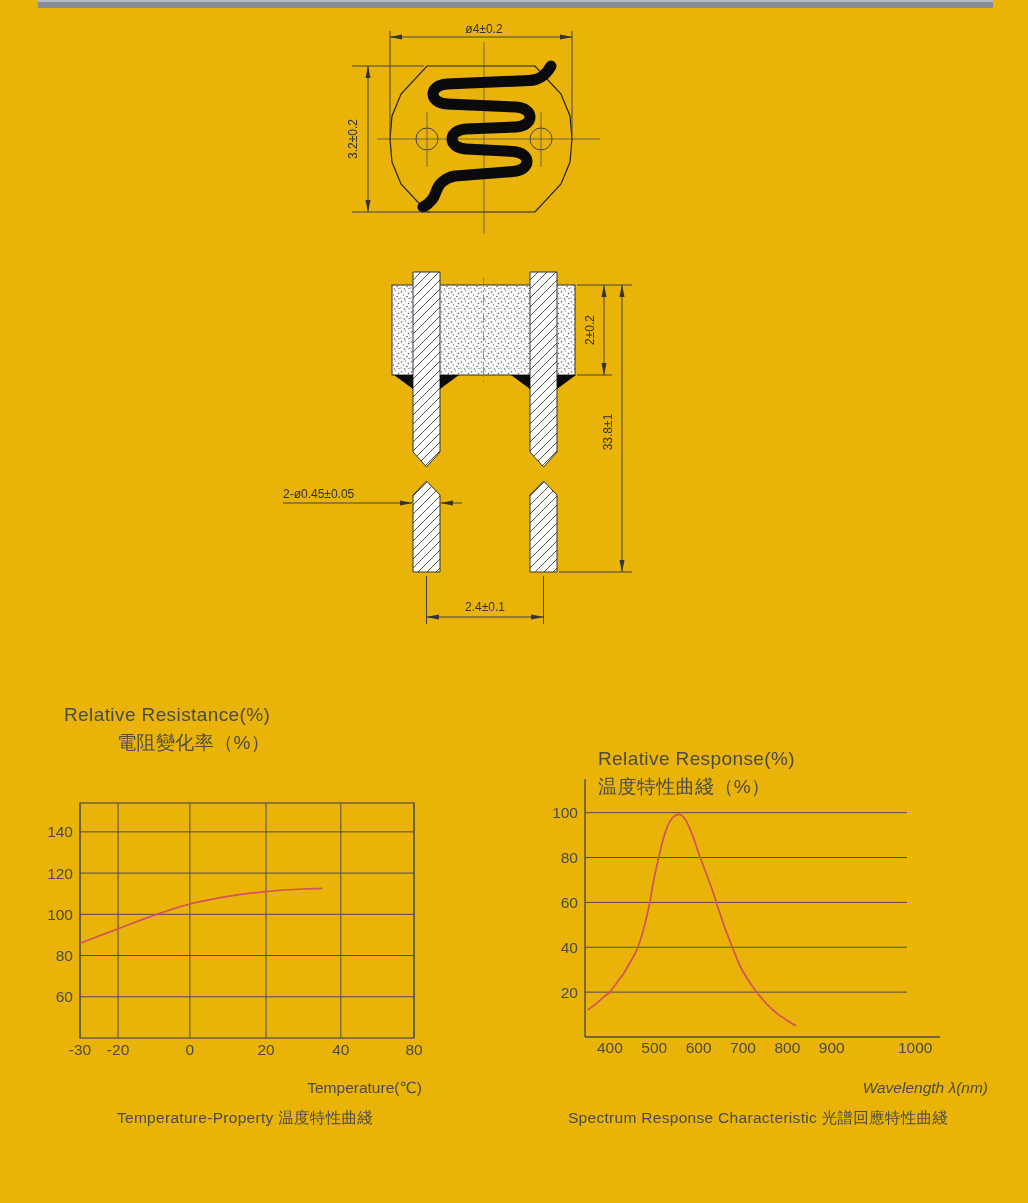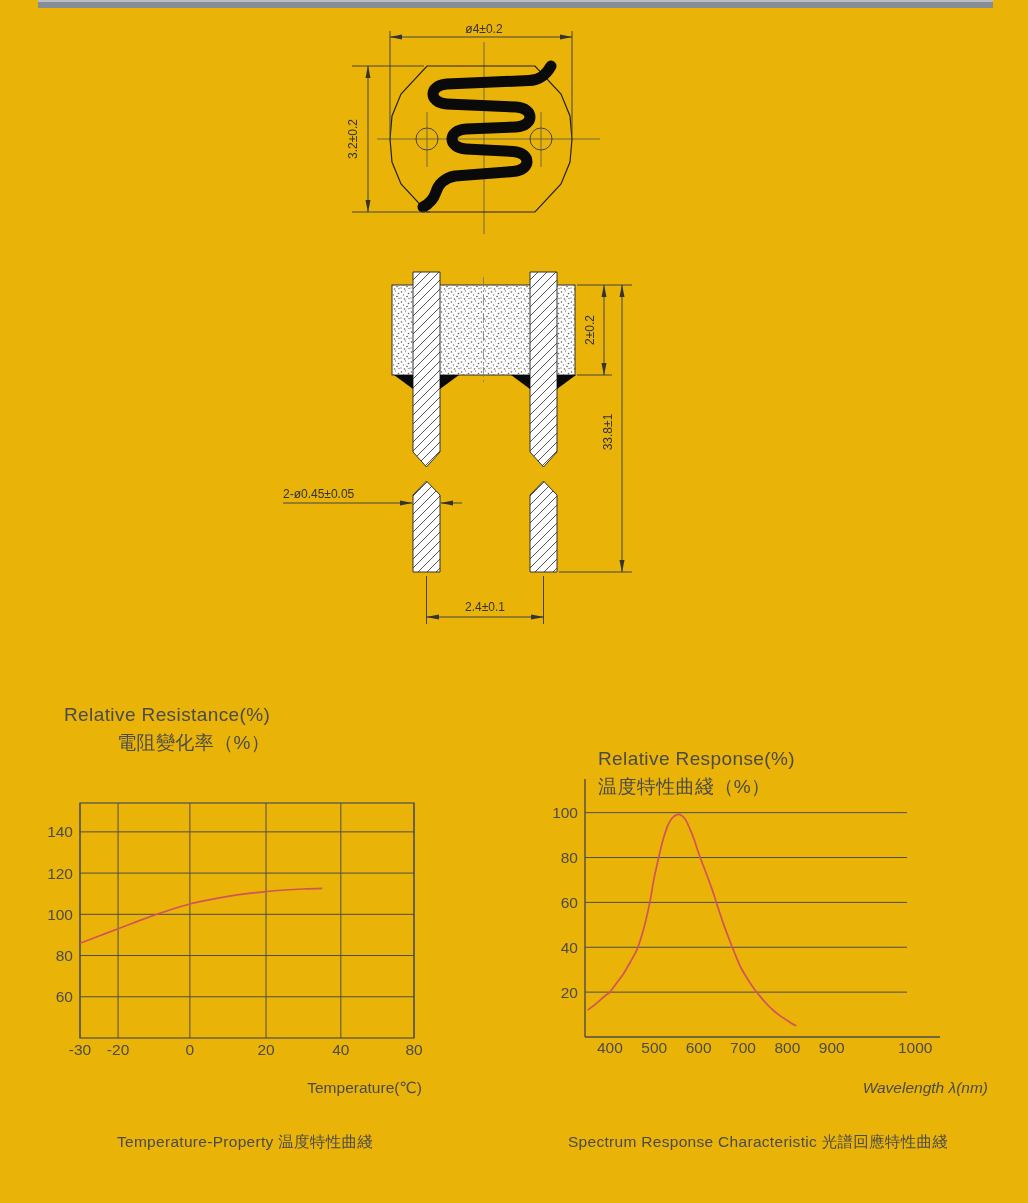--- a/index.html
+++ b/index.html
@@ -10,21 +10,21 @@
   #mech{position:absolute;left:0;top:8px;width:1028px;height:652px;}
   .chart-title{position:absolute;font-size:19px;line-height:28px;color:#4b4b4b;letter-spacing:.4px;}
   #title-left{left:64px;top:701px;text-align:right;}
   #title-right{left:598px;top:701px;margin-top:44px;}
   .plot-svg{position:absolute;overflow:visible;}
   #chart1{left:40px;top:795px;width:400px;height:278px;}
   #chart2{left:552px;top:770px;width:430px;height:300px;}
   .xlabel{position:absolute;font-size:15.5px;color:#4b4b4b;text-align:right;}
   #xlabel-left{left:222px;top:1079px;width:200px;}
   #xlabel-right{left:688px;top:1079px;width:300px;font-style:italic;}
-  .caption{position:absolute;font-size:15.5px;color:#4b4b4b;text-align:center;letter-spacing:.3px;margin-top:24px;}
+  .caption{position:absolute;font-size:15.5px;color:#4b4b4b;text-align:center;letter-spacing:.3px;}
   #caption-left{left:40px;top:1108px;width:410px;}
   #caption-right{left:519px;top:1108px;width:478px;}
   .dim-text{font-size:12px;fill:#333;font-family:"Liberation Sans","DejaVu Sans",sans-serif;}
   .thin{stroke:#444;stroke-width:1;fill:none;}
   .cline{stroke:#555;stroke-width:.8;fill:none;}
   .outline{stroke:#222;stroke-width:1.2;fill:none;}
 </style>
 </head>
 <body>
 

